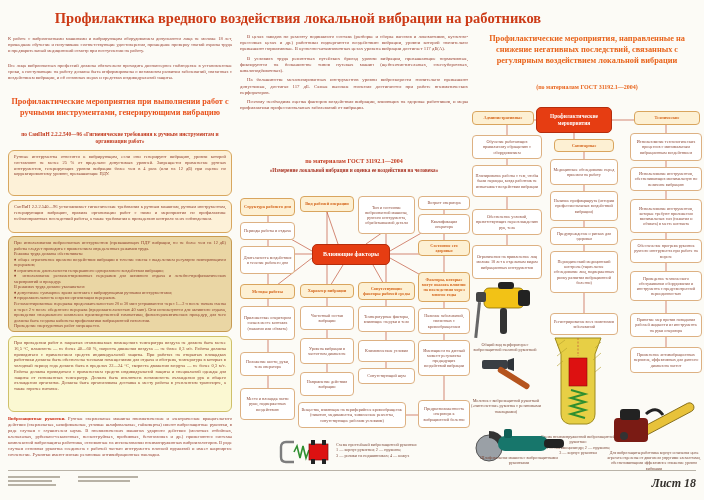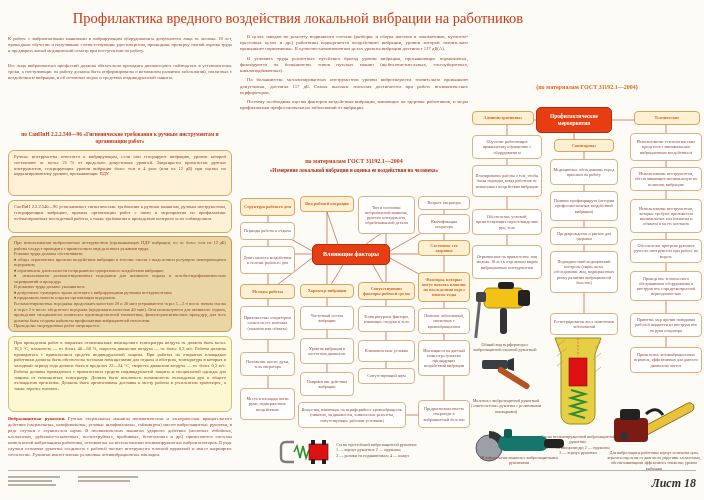--- a/index.html
+++ b/index.html
@@ -1,19 +1,19 @@
 <!DOCTYPE html>
 <html><head>
 <meta charset="utf-8">
 <style>
   html,body{margin:0;padding:0;background:#e8e8e8;}
   .page{position:relative;width:704px;height:500px;background:#fcfbf6;overflow:hidden;
         font-family:"Liberation Serif","DejaVu Serif",serif;}
   .abs{position:absolute;box-sizing:border-box;}
-  .title{width:596px;top:10px;left:0;text-align:center;font-size:14.5px;font-weight:normal;color:#cc3a16;}
+  .title{width:596px;top:10px;left:0;text-align:center;font-size:14.5px;font-weight:bold;color:#cc3a16;}
   .tiny{font-size:4.6px;line-height:1.3;color:#9a4334;text-align:justify;}
   .tiny p{margin:0 0 3px 0;text-indent:7px;}
   .lhead{font-weight:bold;color:#e8531c;text-align:center;line-height:1.3;}
   .sub{font-weight:bold;color:#c23b1f;text-align:center;line-height:1.3;}
   .lbox{border:0.7px solid #d8a75f;border-radius:6px;background:#fdf1d8;color:#8d3d2c;
         font-size:4.5px;line-height:1.28;padding:3px 5px;text-align:justify;overflow:hidden;}
   .lbox.t3{background:#ead6a4;border-color:#c79b52;white-space:pre-line;font-size:4.35px;}
   .lbox.t4{background:#fbf8d2;border-color:#cfc06a;}
   .vibro{font-size:4.6px;line-height:1.3;color:#9a4334;text-align:justify;}
   .vibro b{color:#cc2a12;}
@@ -35,20 +35,21 @@
 </style>
 </head>
 <body>
 
 <div class="page">
 
   <div class="abs title">Профилактика вредного воздействия локальной вибрации на работников</div>
 
   <div class="abs tiny" style="left:8px;top:36px;width:224px;">К работе с виброопасными машинами и вибрирующим оборудованием допускаются лица не моложе 18 лет, прошедшие обучение и получившие соответствующие удостоверения, прошедшие проверку знаний охраны труда и предварительный медицинский осмотр при поступлении на работу.</div>
   <div class="abs tiny" style="left:8px;top:63px;width:224px;">Все лица виброопасных профессий должны обязательно проходить диспансерное наблюдение в установленные сроки, а поступающие на работу должны быть информированы о возможном развитии заболеваний, связанных с воздействием вибрации, и об основных мерах и средствах индивидуальной защиты.</div>
+  <div class="abs lhead" style="left:8px;top:97px;width:224px;font-size:8.2px;">Профилактические мероприятия при выполнении работ с ручными инструментами, генерирующими вибрацию</div>
   <div class="abs sub" style="left:18px;top:131px;width:204px;font-size:5.4px;">по СанПиН 2.2.2.540—96 «Гигиенические требования к ручным инструментам и организации работ»</div>
   <div class="abs lbox" style="left:8px;top:150px;width:224px;height:46px;">Ручные инструменты относятся к вибрирующим, если они генерируют вибрацию, уровни которой составляют не менее 25 % от предельно допустимых уровней. Запрещается применение ручных инструментов, генерирующих уровни вибрации более чем в 4 раза (или на 12 дБ) при оценке по корректированному уровню, превышающие ПДУ.</div>
   <div class="abs lbox" style="left:8px;top:200px;width:224px;height:33px;">СанПиН 2.2.2.540—96 устанавливает гигиенические требования к ручным машинам, ручным инструментам, генерирующим вибрацию, правила организации работ с ними и мероприятия по профилактике неблагоприятных последствий работы, а также требования к проведению контроля за их соблюдением.</div>
   <div class="abs lbox t3" style="left:8px;top:236px;width:224px;height:96px;">При использовании виброопасных инструментов (превышающих ПДУ вибрации, но не более чем на 12 дБ) работы следует проводить с применением определенных режимов труда.
 Режимы труда должны обеспечивать:
 ♦  общее ограничение времени воздействия вибрации в течение смены с выделением регулярно повторяющихся перерывов;
 ♦  ограничение длительности непрерывного одноразового воздействия вибрации;
 ♦  использование регламентированных перерывов для активного отдыха и лечебно-профилактических мероприятий и процедур.
 В режимах труда должно указываться:
 ♦  допустимое суммарное время контакта с вибрирующими ручными инструментами;
@@ -131,20 +132,21 @@
     <rect x="31" y="6" width="19" height="16" fill="#dd1111" stroke="#7d0d0d" stroke-width="0.7"></rect>
     <rect x="33" y="2" width="4" height="5" fill="#222"></rect>
       <rect x="44" y="2" width="4" height="5" fill="#222"></rect>
     <rect x="33" y="21" width="4" height="5" fill="#222"></rect>
       <rect x="44" y="21" width="4" height="5" fill="#222"></rect>
   </svg>
   <div class="cap" style="left:336px;top:442px;width:100px;text-align:left;">Схема простейшей виброзащитной рукоятки:
 1 — корпус рукоятки; 2 — пружина;
 3 — ролики на подшипниках; 4 — кожух</div>
 
+  <div class="abs rhead" style="left:472px;top:34px;width:230px;font-size:8.3px;">Профилактические мероприятия, направленные на снижение негативных последствий, связанных с регулярным воздействием локальной вибрации</div>
   <div class="abs sub" style="left:472px;top:84px;width:230px;font-size:6px;color:#e8641c;">(по материалам ГОСТ 31192.1—2004)</div>
 
   <div class="flow" style="left:472px;top:105px;width:230px;height:310px;">
     <svg class="lines" width="230" height="310">
       <line x1="64" y1="15" x2="31" y2="15"></line>
         <line x1="140" y1="15" x2="195" y2="15"></line>
       <line x1="102" y1="28" x2="102" y2="36"></line>
       <line x1="35" y1="20" x2="35" y2="174"></line>
         <line x1="112" y1="46" x2="112" y2="228"></line>
       <line x1="194" y1="20" x2="194" y2="266"></line>

